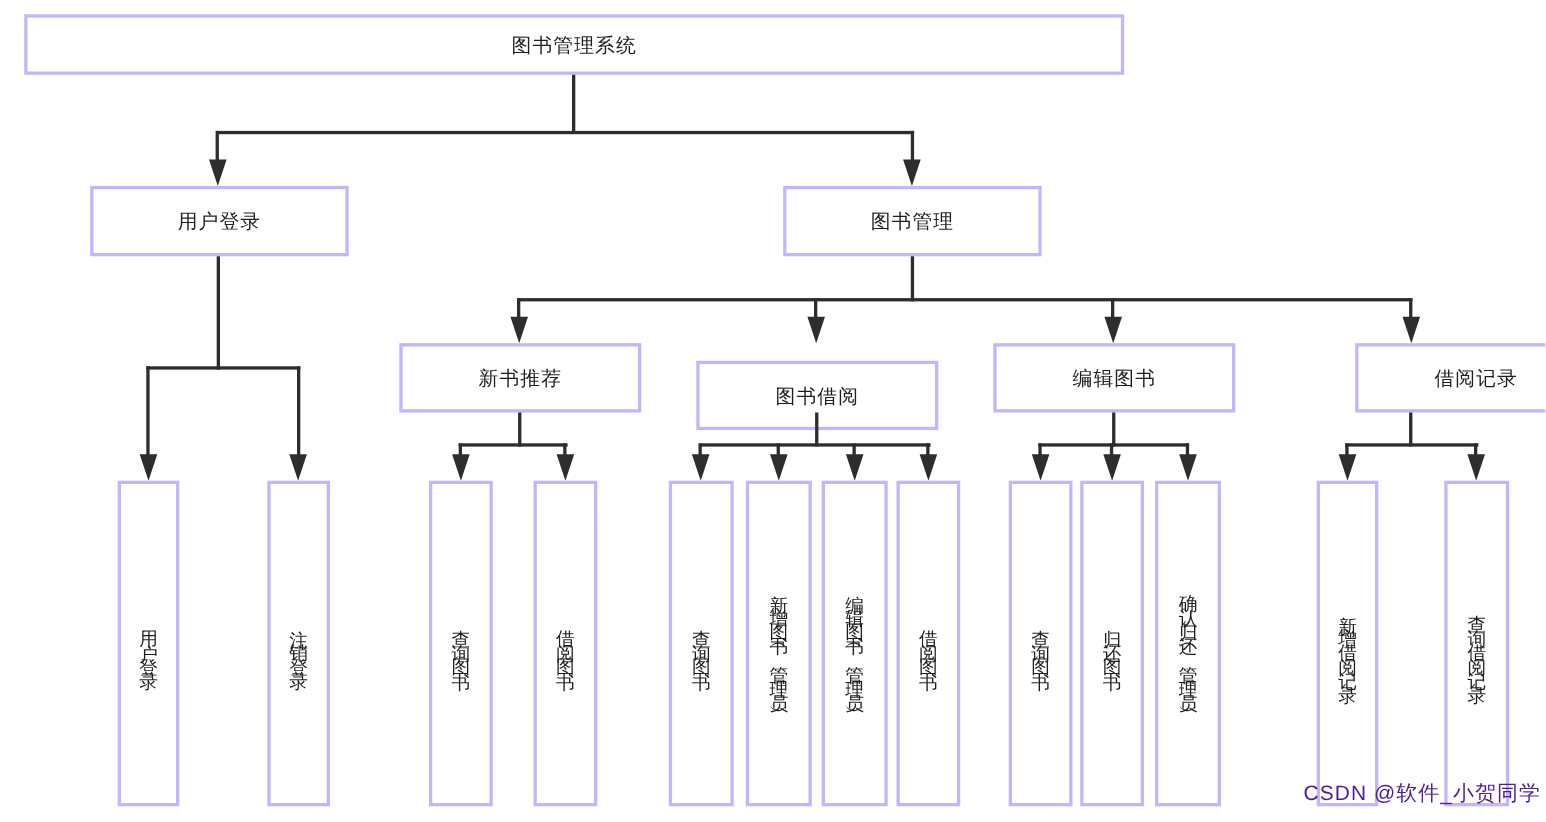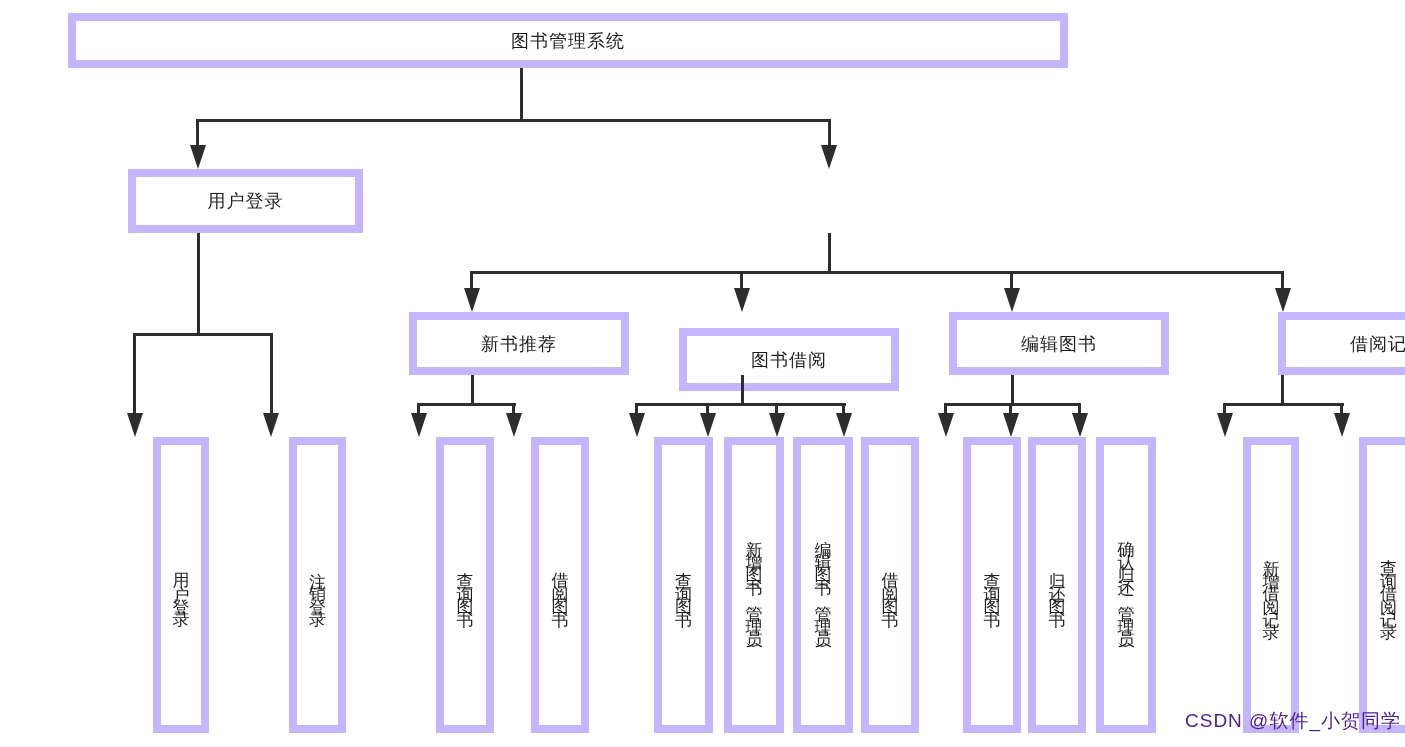--- a/index.html
+++ b/index.html
@@ -1,23 +1,23 @@
 <!DOCTYPE html>
 <html><head>
 <meta charset="utf-8">
 <style>
   html,body{margin:0;padding:0;background:#ffffff;}
   .canvas{
     position:relative;width:1405px;height:747px;background:#ffffff;
     font-family:"Liberation Sans","DejaVu Sans",sans-serif;color:#1e1e1e;overflow:hidden;
   }
   .node{
-    position:absolute;border:8px solid #c4b5fd;background:#ffffff;box-sizing:border-box;
+    position:absolute;border:3px solid #c4b5fd;background:#ffffff;box-sizing:border-box;
     display:flex;align-items:center;justify-content:center;
-    font-size:18px;letter-spacing:1px;color:#1e1e1e;margin-left:46px;
+    font-size:18px;letter-spacing:1px;color:#1e1e1e;
   }
   .node.v{
     writing-mode:vertical-rl;text-orientation:mixed;
     font-size:17px;letter-spacing:13px;line-height:1;
   }
   .hline,.vline{position:absolute;background:#2d2d2d;}
   .hline{height:3px;}
   .vline{width:3px;}
   .arrow{
     position:absolute;width:0;height:0;
@@ -37,20 +37,21 @@
   <div class="node" style="left:22px;top:13px;width:1000px;height:55px">图书管理系统</div>
 
   <div class="vline" style="left:520px;top:68px;height:53px"></div>
   <div class="hline" style="left:197px;top:119px;width:634px"></div>
   <div class="vline" style="left:196px;top:119px;height:29px"></div>
   <div class="arrow" style="left:190px;top:145px"></div>
   <div class="vline" style="left:828px;top:119px;height:29px"></div>
   <div class="arrow" style="left:821px;top:145px"></div>
 
   <div class="node" style="left:82px;top:169px;width:235px;height:64px">用户登录</div>
+  <div class="node" style="left:712px;top:169px;width:235px;height:64px">图书管理</div>
 
   <div class="vline" style="left:197px;top:233px;height:103px"></div>
   <div class="hline" style="left:133px;top:333px;width:140px"></div>
   <div class="vline" style="left:133px;top:333px;height:82px"></div>
   <div class="arrow" style="left:127px;top:413px"></div>
   <div class="vline" style="left:270px;top:333px;height:82px"></div>
   <div class="arrow" style="left:263px;top:413px"></div>
 
   <div class="vline" style="left:828px;top:233px;height:41px"></div>
   <div class="hline" style="left:471px;top:271px;width:813px"></div>

